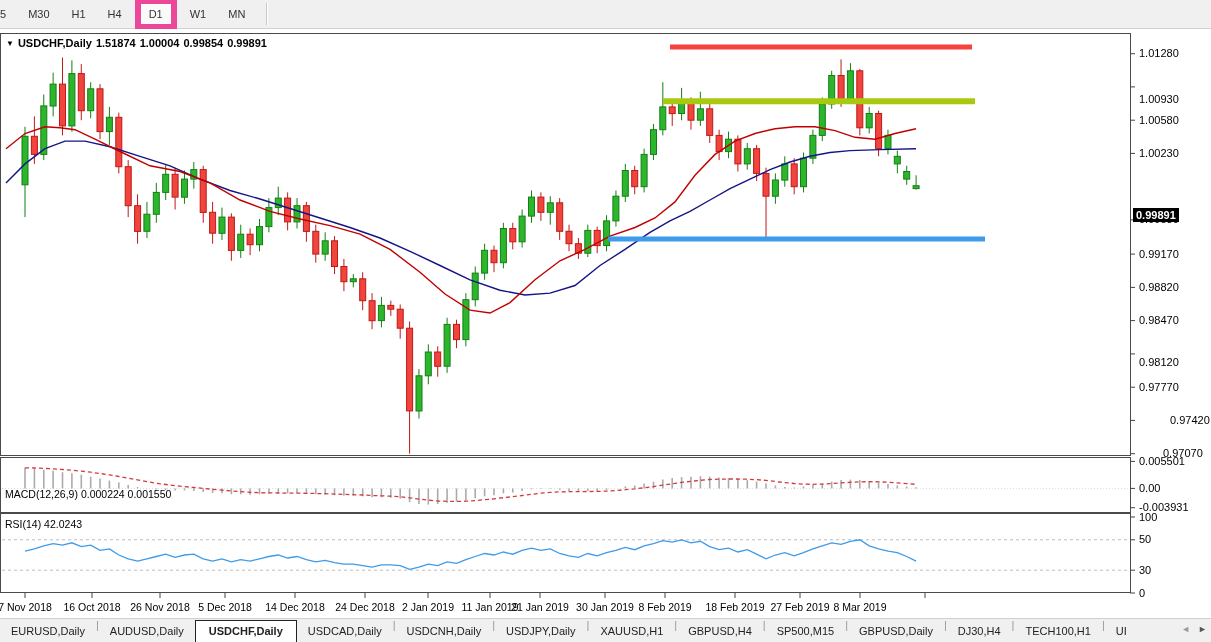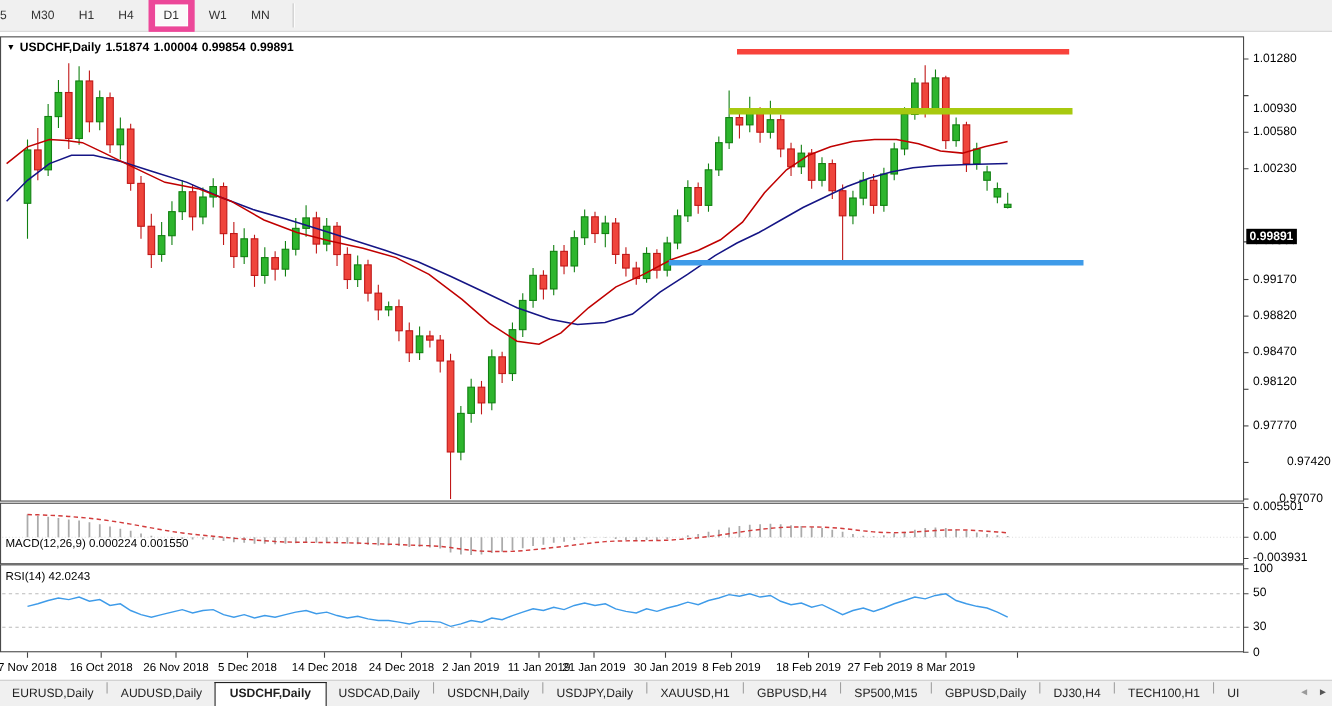--- a/index.html
+++ b/index.html
@@ -411,21 +411,21 @@
 
     <div id="labels">
         <div class="axl" style="left: 1139px; top: 18.1671px;">1.01280</div>
         <div class="axl" style="left: 1139px; top: 51.4206px; margin-top: 13px;">1.00930</div>
         <div class="axl" style="left: 1139px; top: 84.6741px;">1.00580</div>
         <div class="axl" style="left: 1139px; top: 117.928px;">1.00230</div>
         <div class="axl" style="left: 1139px; top: 184.435px;">0.99530</div>
         <div class="axl" style="left: 1139px; top: 218.638px;">0.99170</div>
         <div class="axl" style="left: 1139px; top: 251.892px;">0.98820</div>
         <div class="axl" style="left: 1139px; top: 285.145px;">0.98470</div>
-        <div class="axl" style="left: 1139px; top: 312px; text-align: right;">0.98120</div>
+        <div class="axl" style="left: 1139px; top: 327px; text-align: right;">0.98120</div>
         <div class="axl" style="left: 1139px; top: 351.652px;">0.97770</div>
         <div class="axl" style="left: 1139px; top: 384.906px; padding-left: 31px;">0.97420</div>
         <div class="axl" style="left: 1139px; top: 418.159px; padding-left: 24px;">0.97070</div>
         <div class="axl" style="left: 1139px; top: 425.931px;">0.005501</div>
         <div class="axl" style="left: 1139px; top: 452.936px;">0.00</div>
         <div class="axl" style="left: 1139px; top: 472.233px;">-0.003931</div>
         <div class="axl" style="left: 1139px; top: 481.5px;">100</div>
         <div class="axl" style="left: 1139px; top: 504.3px;">50</div>
         <div class="axl" style="left: 1139px; top: 534.7px;">30</div>
         <div class="axl" style="left: 1139px; top: 557.5px;">0</div>

